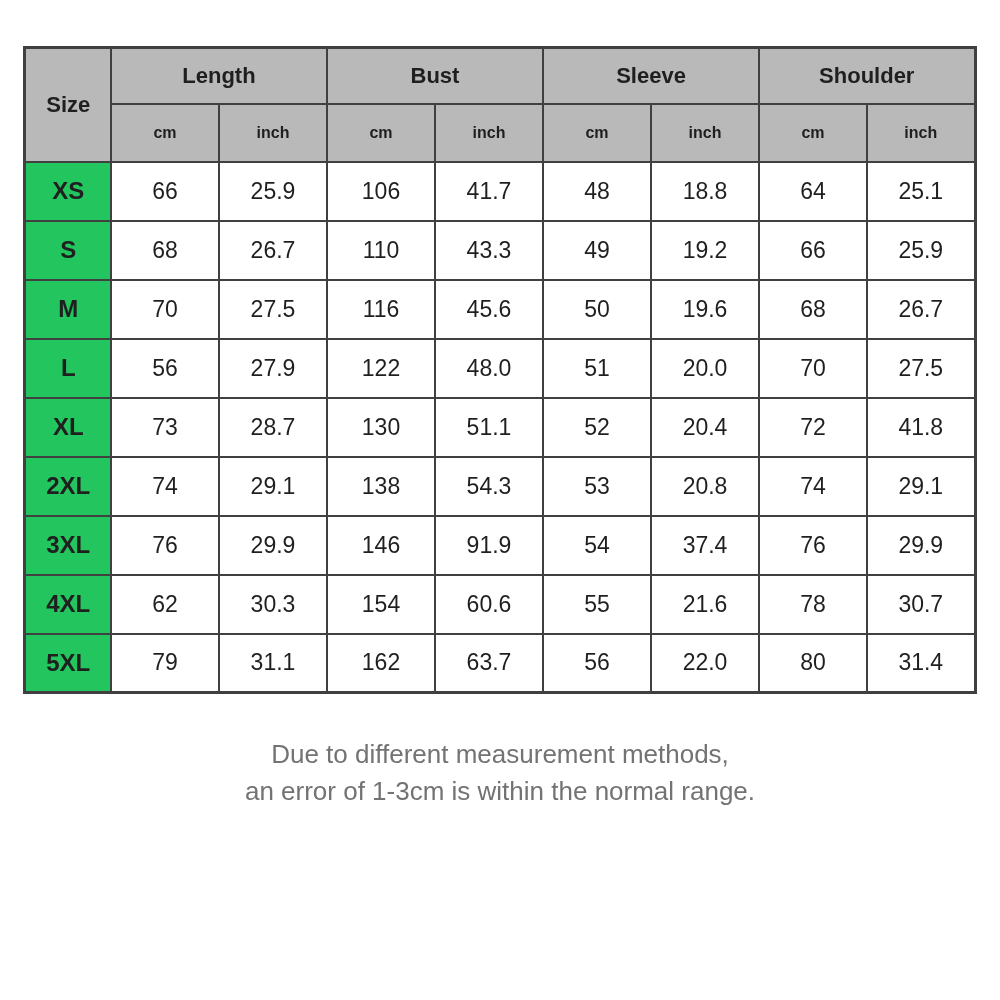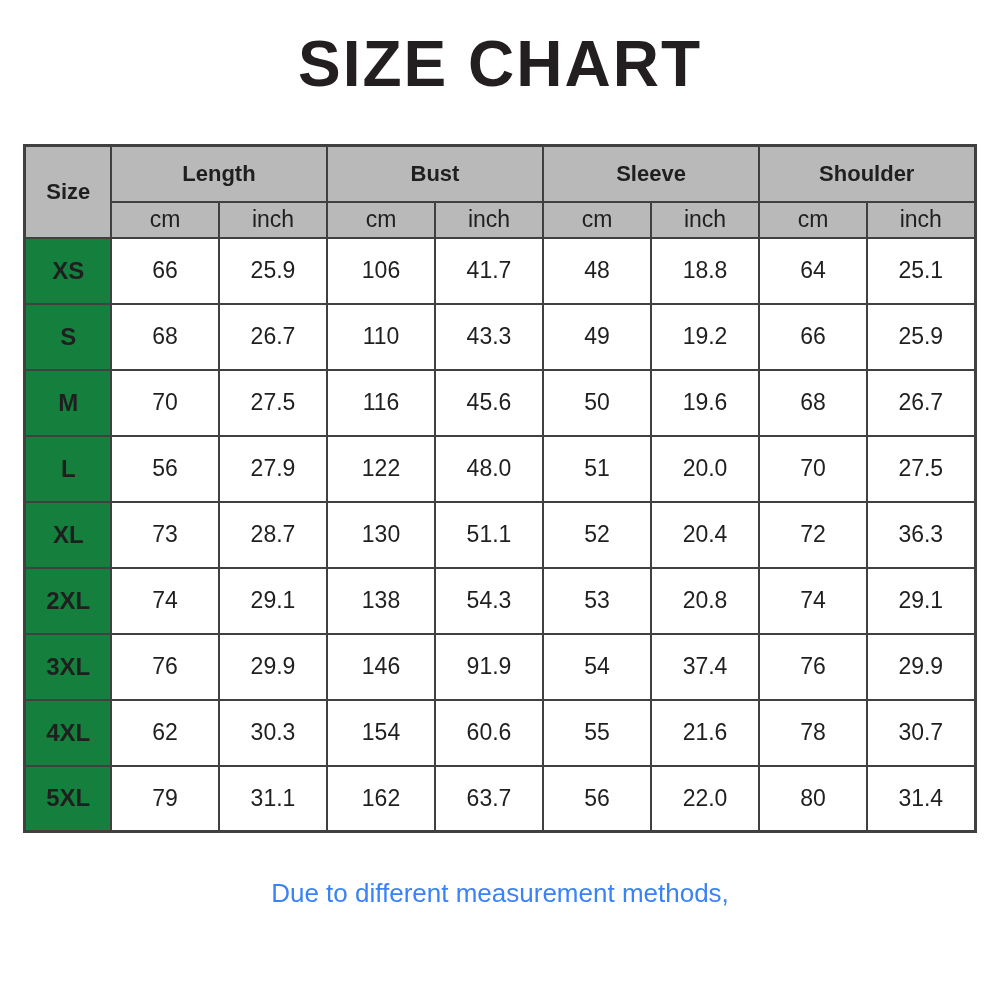--- a/index.html
+++ b/index.html
@@ -41,45 +41,44 @@
   table.size-chart td {
     border: 2px solid var(--border-color);
     text-align: center;
     vertical-align: middle;
     color: var(--text-color);
     padding: 0;
   }
   thead th { background: var(--header-bg); }
   th.corner-header { font-size: 22px; font-weight: bold; }
   th.group-header  { height: 56px; font-size: 22px; font-weight: bold; }
-  th.unit-header   { height: 36px; font-size: 23px; font-weight: normal; }
+  th.unit-header   { height: 58px; font-size: 16px; font-weight: bold; }
   tbody th.size-cell {
-    height: 66px;
+    height: 59px;
     font-size: 24px;
     font-weight: bold;
-    background: #15803d;
+    background: #22c55e;
   }
   tbody td.measure-cell {
     font-size: 23px;
     font-weight: normal;
   }
   .footer {
     margin-top: 42px;
     text-align: center;
     font-size: 26px;
     line-height: 37px;
-    color: #3b82f6;
+    color: #737373;
   }
 </style>
 </head>
 <body>
 
 <div class="page">
 
-  <div class="title">SIZE CHART</div>
 
   <table class="size-chart">
     <colgroup>
       <col style="width:86px">
       <col style="width:108px">
         <col style="width:108px">
       <col style="width:108px">
         <col style="width:108px">
       <col style="width:108px">
         <col style="width:108px">
@@ -156,21 +155,21 @@
 
     <tr>
       <th class="size-cell">XL</th>
       <td class="measure-cell">73</td>
       <td class="measure-cell">28.7</td>
       <td class="measure-cell">130</td>
       <td class="measure-cell">51.1</td>
       <td class="measure-cell">52</td>
       <td class="measure-cell">20.4</td>
       <td class="measure-cell">72</td>
-      <td class="measure-cell">36.3</td>
+      <td class="measure-cell">41.8</td>
     </tr>
 
     <tr>
       <th class="size-cell">2XL</th>
       <td class="measure-cell">74</td>
       <td class="measure-cell">29.1</td>
       <td class="measure-cell">138</td>
       <td class="measure-cell">54.3</td>
       <td class="measure-cell">53</td>
       <td class="measure-cell">20.8</td>
@@ -211,15 +210,16 @@
       <td class="measure-cell">56</td>
       <td class="measure-cell">22.0</td>
       <td class="measure-cell">80</td>
       <td class="measure-cell">31.4</td>
     </tr>
   </tbody>
   </table>
 
   <div class="footer">
     <div>Due to different measurement methods,</div>
+    <div>an error of 1-3cm is within the normal range.</div>
   </div>
 
 </div>
 
 </body></html>

